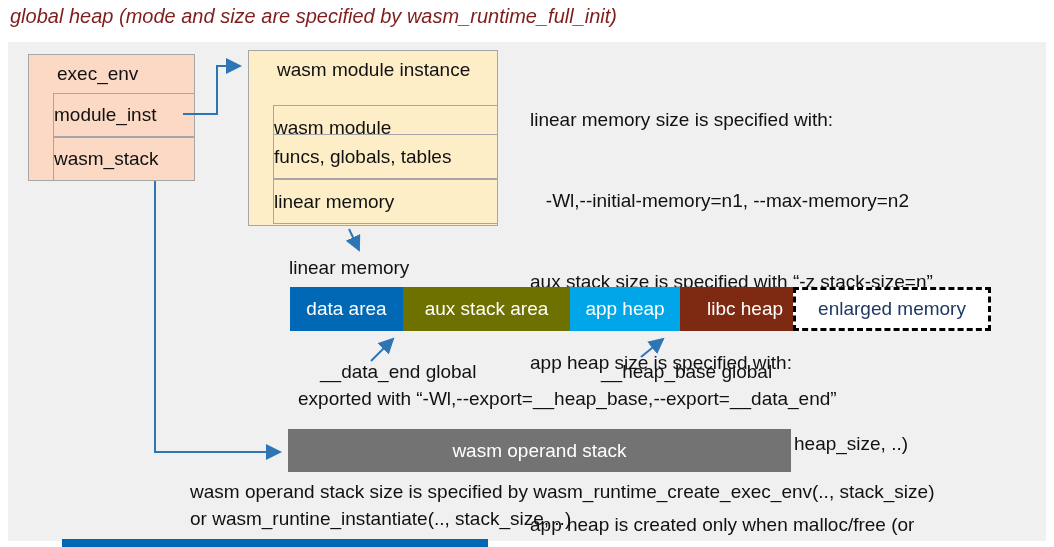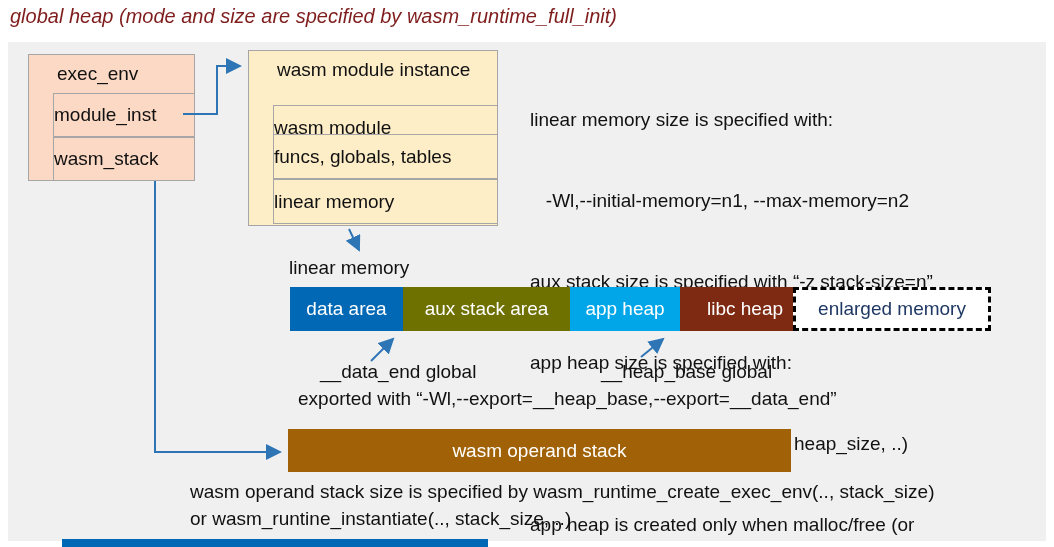--- a/index.html
+++ b/index.html
@@ -25,21 +25,21 @@
   .seg-data{left:290px;width:113px;background:#0068b5;}
   .seg-aux{left:403px;width:167px;background:#6e7000;}
   .seg-app{left:570px;width:110px;background:#00a6e8;}
   .seg-libc{left:680px;width:130px;background:#7e2a13;}
   .seg-enl{left:793px;width:198px;background:#ffffff;border:3px dashed #000000;color:#1f3864;}
 
   .note{font-size:19px;line-height:27px;white-space:pre;color:#111;}
   #right-notes{left:530px;top:52px;}
   .lbl{font-size:19px;white-space:pre;color:#111;}
 
-  #operand-bar{left:288px;top:429px;width:503px;height:43px;background:#a16207;
+  #operand-bar{left:288px;top:429px;width:503px;height:43px;background:#737373;
       color:#fff;font-size:19px;display:flex;align-items:center;justify-content:center;}
   #bottom-bar{left:62px;top:539px;width:426px;height:8px;background:#0068b5;}
 
   #wires{left:0;top:0;width:1054px;height:547px;pointer-events:none;}
 </style>
 </head>
 <body>
 
 <div class="abs" id="title">global heap (mode and size are specified by wasm_runtime_full_init)</div>
 

